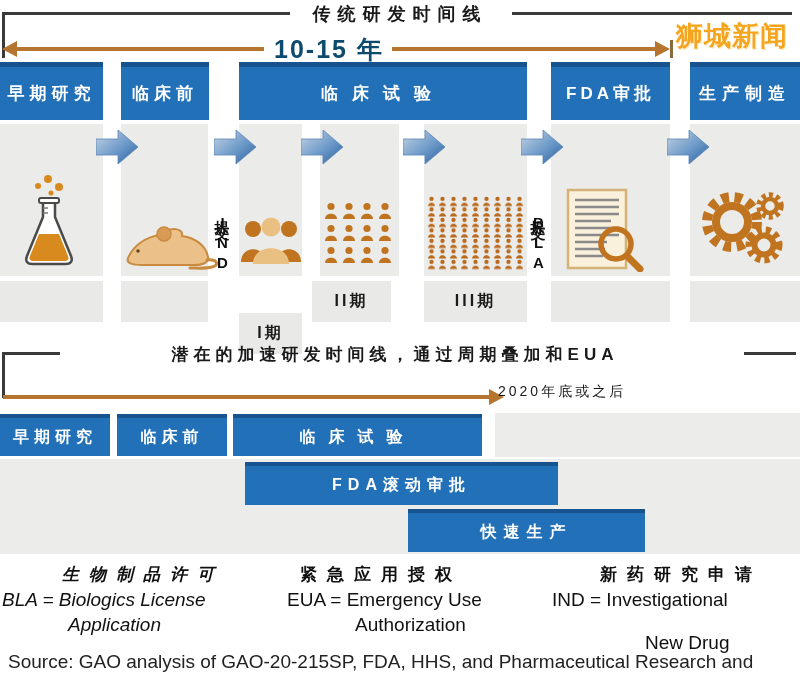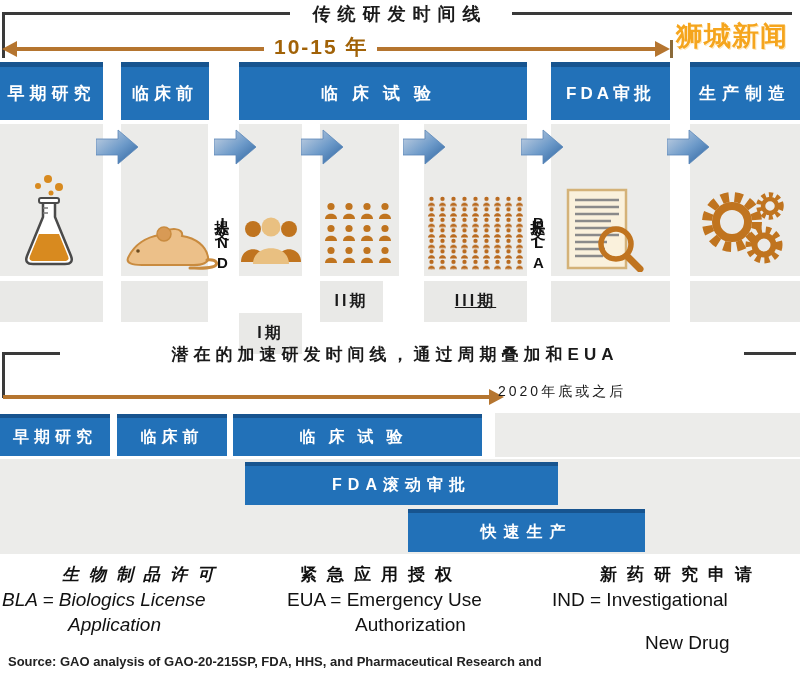--- a/index.html
+++ b/index.html
@@ -4,37 +4,37 @@
 <style>
   * { margin:0; padding:0; box-sizing:border-box; }
   body { background:#fff; font-family:"Liberation Sans", sans-serif; }
   .stage { position:relative; width:800px; height:698px; background:#ffffff; overflow:hidden; }
   .abs { position:absolute; }
   .hline { position:absolute; height:3px; background:#3a3a3a; }
   .vline { position:absolute; width:3px; background:#3a3a3a; }
   .t-title { position:absolute; color:#1a1a1a; font-weight:bold; text-align:center; white-space:nowrap; }
   .watermark { position:absolute; font-weight:bold; font-size:27px; letter-spacing:1px; color:#f5a51d;
     text-shadow:0 0 2px #fff, 0 0 4px #fff, 1px 1px 0 #ffd98a; white-space:nowrap; }
-  .duration { position:absolute; font-weight:bold; font-size:21px; letter-spacing:2px; color:#a16207;
+  .duration { position:absolute; font-weight:bold; font-size:25px; letter-spacing:2px; color:#0c4a6e;
     background:#fff; padding:0 8px; white-space:nowrap; }
   .box { position:absolute; background:#2271b8; border-top:5px solid #17548f; color:#fff; font-weight:bold;
     display:flex; align-items:center; justify-content:center; font-size:17px; white-space:nowrap; }
   .col { position:absolute; top:124px; height:152px; background:#ebebe9; }
   .band { position:absolute; top:281px; height:41px; background:#e9e9e7; display:flex; align-items:center;
     justify-content:center; font-weight:bold; font-size:16px; letter-spacing:3px; color:#1a1a1a; }
   .flow-arrow { position:absolute; top:128px; }
   .vtext { position:absolute; writing-mode:vertical-rl; text-orientation:upright; font-weight:bold;
     font-size:15px; letter-spacing:3px; color:#111; line-height:26px; }
   .gantt { position:absolute; background:#2271b8; border-top:4px solid #17548f; color:#fff; font-weight:bold;
     display:flex; align-items:center; justify-content:center; font-size:16px; white-space:nowrap; }
   .gray-panel { position:absolute; background:#ececea; }
   .legend-block { position:absolute; color:#111; }
   .legend-cn { font-weight:bold; font-size:17px; letter-spacing:10px; line-height:25px; white-space:nowrap; }
   .legend-en { font-size:19px; line-height:25px; white-space:nowrap; }
-  .source { position:absolute; font-size:13px; line-height:20px; color:#222; white-space:nowrap;font-weight:bold; }
+  .source { position:absolute; font-size:19px; line-height:20px; color:#222; white-space:nowrap; }
   svg { display:block; }
 </style>
 </head>
 <body>
 
 <div class="stage">
 
   <svg width="0" height="0" aria-hidden="true">
     <defs>
       <linearGradient id="arrowGrad" x1="0" y1="0" x2="1" y2="1">
@@ -70,22 +70,22 @@
   <div class="col" style="left:121px; width:87px;"></div>
   <div class="col" style="left:239px; width:63px;"></div>
   <div class="col" style="left:320px; width:79px;"></div>
   <div class="col" style="left:424px; width:103px;"></div>
   <div class="col" style="left:551px; width:119px;"></div>
   <div class="col" style="left:690px; width:110px;"></div>
 
   <div class="band" style="left:0; width:103px;"></div>
   <div class="band" style="left:121px; width:87px;"></div>
   <div class="band" style="left:239px; width:63px;margin-top:32px;">I期</div>
-  <div class="band" style="left:320px; width:63px;">II期</div>
-  <div class="band" style="left:424px; width:103px;text-decoration:underline;">III期</div>
+  <div class="band" style="left:312px; width:79px;">II期</div>
+  <div class="band" style="left:424px; width:103px;">III期</div>
   <div class="band" style="left:551px; width:119px;"></div>
   <div class="band" style="left:690px; width:110px;"></div>
 
   <svg class="flow-arrow" style="left:96px;" width="44" height="38">
     <polygon points="0,11 22,11 22,2 42,19 22,36 22,27 0,27" fill="url(#arrowGrad)" stroke="#5b87b8" stroke-width="0.8"></polygon>
     </svg>
   <svg class="flow-arrow" style="left:214px;" width="44" height="38">
     <polygon points="0,11 22,11 22,2 42,19 22,36 22,27 0,27" fill="url(#arrowGrad)" stroke="#5b87b8" stroke-width="0.8"></polygon>
     </svg>
   <svg class="flow-arrow" style="left:301px;" width="44" height="38">

